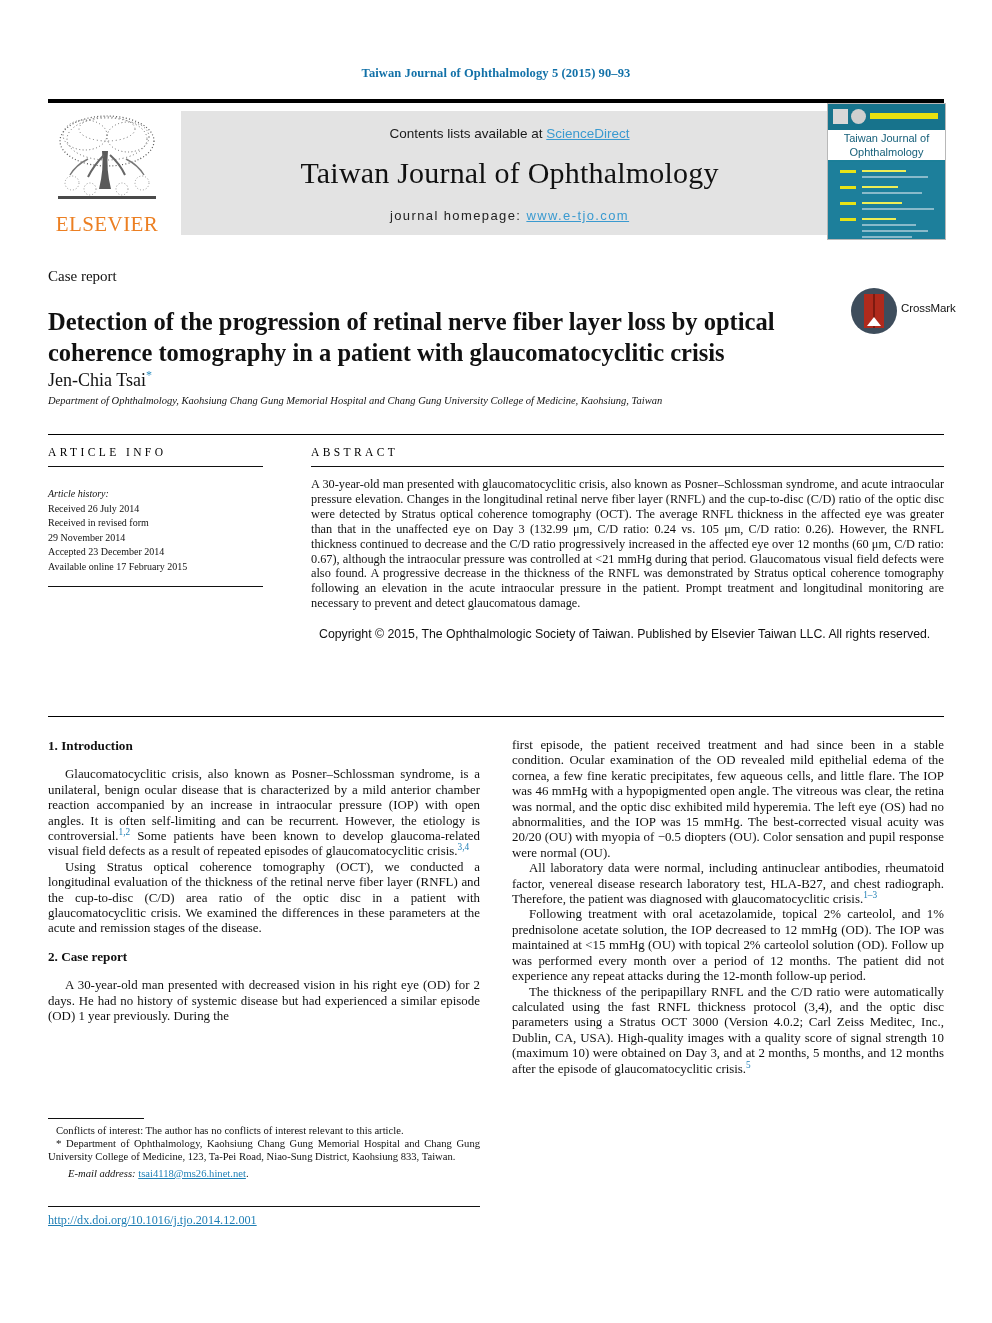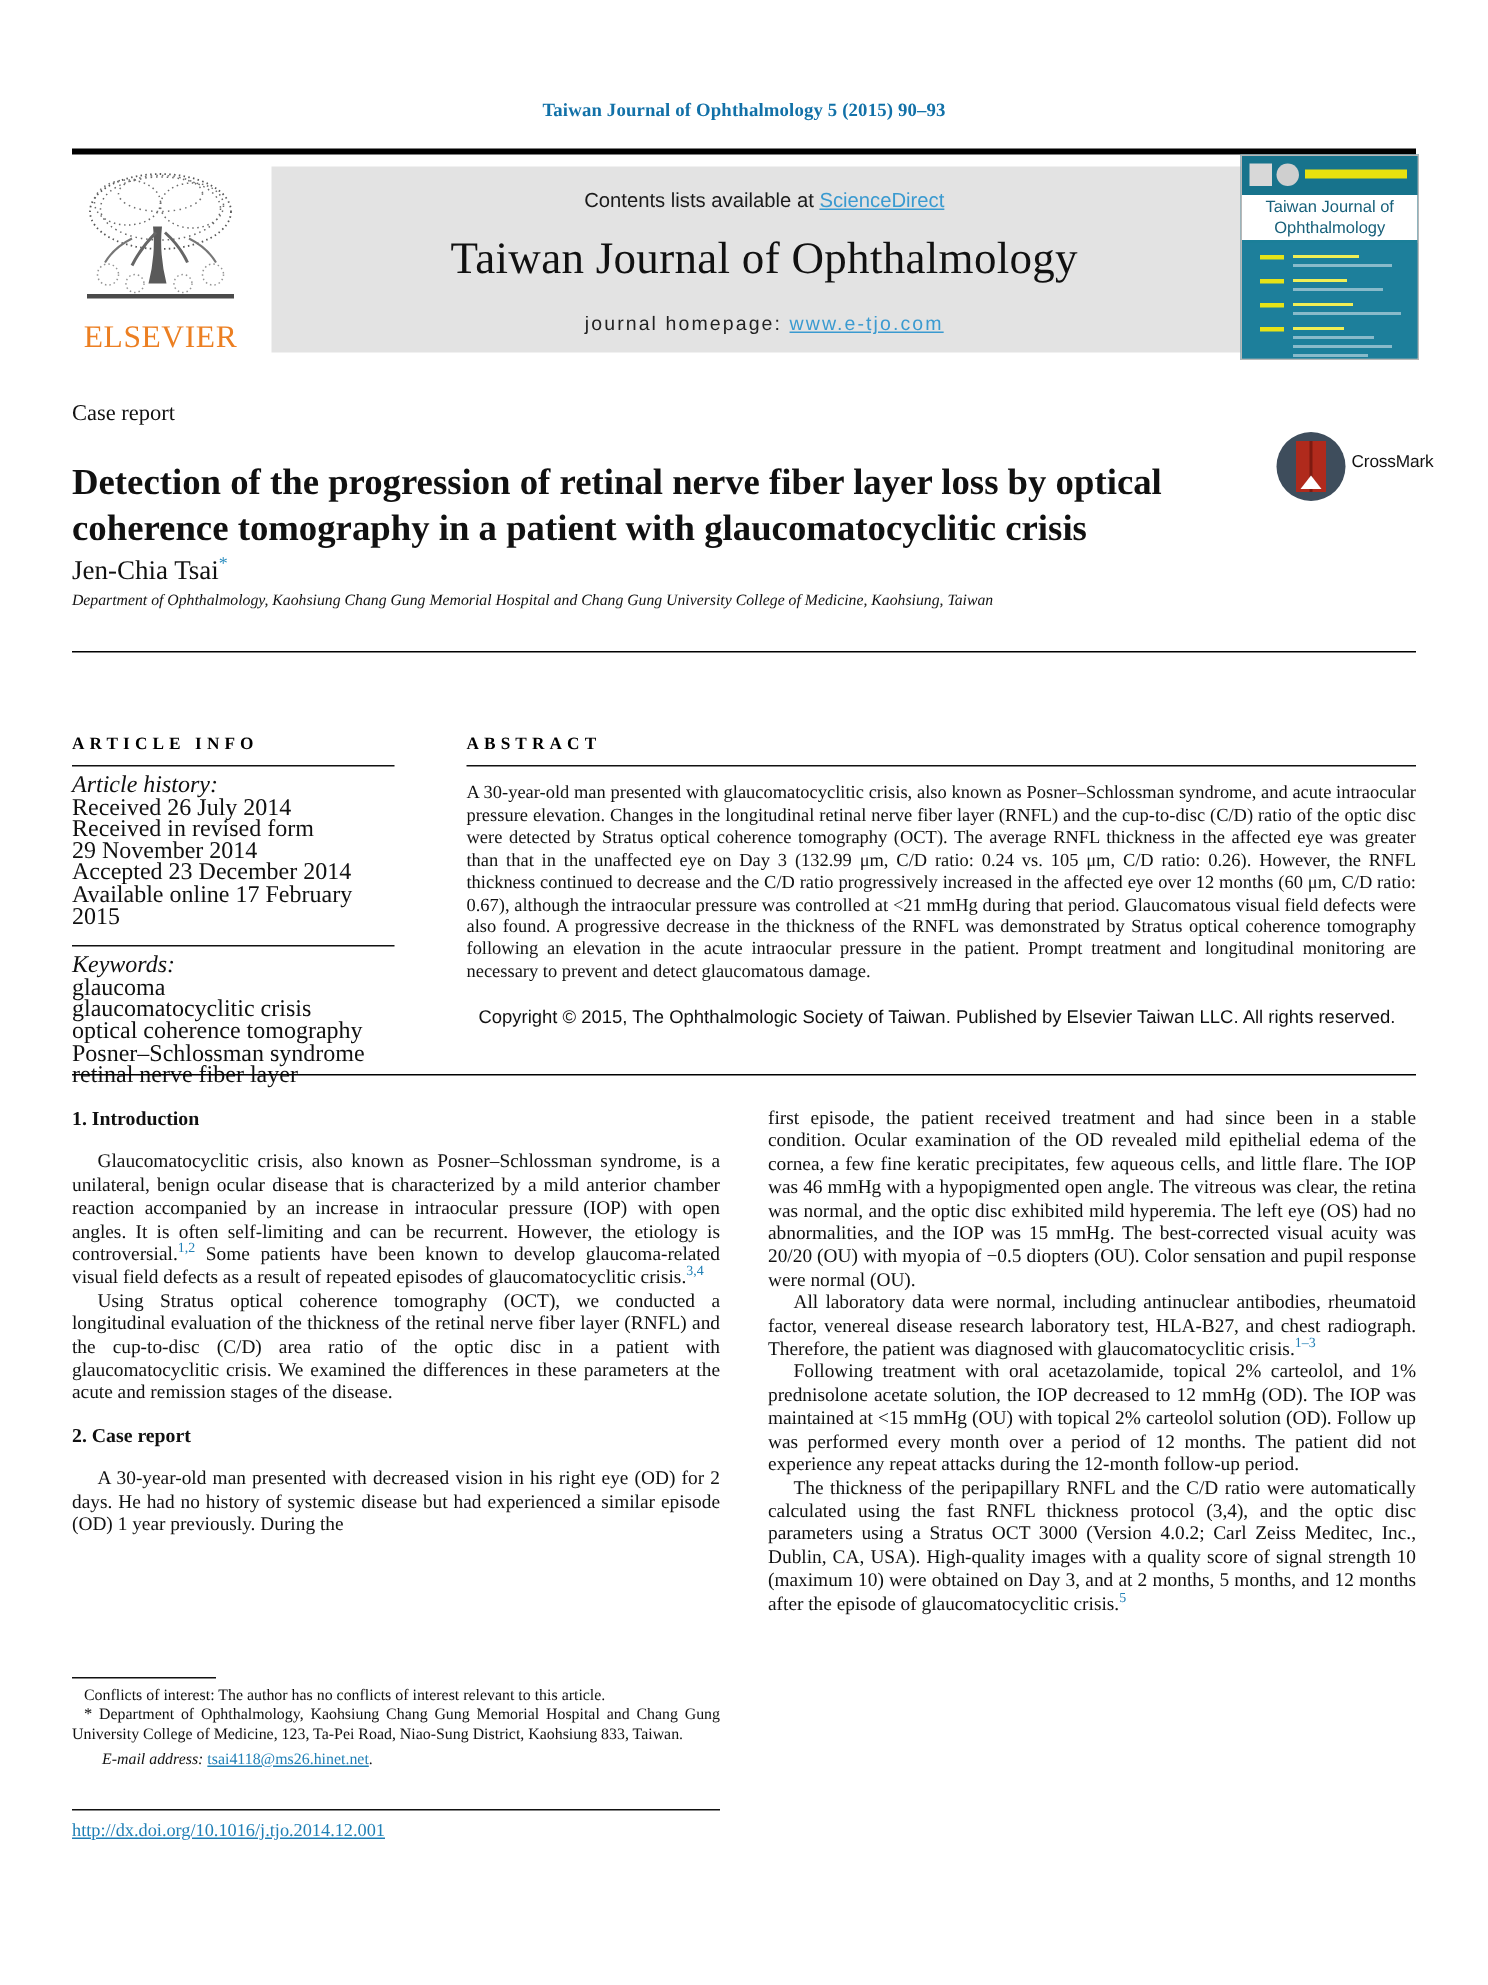--- a/index.html
+++ b/index.html
@@ -287,34 +287,33 @@
   }
   .info-col {
     position: absolute;
     top: 446px;
     left: 48px;
     width: 215px;
   }
   .col-head {
     font-family: "Liberation Serif", serif;
     font-size: 11.5px;
-    font-weight: bold;
+    font-weight: normal;
     letter-spacing: 3.4px;
-    margin-top: 44px;
   }
   .info-hr {
     margin-top: 8px;
     width: 215px;
     height: 1px;
     background: #111;
   }
   .info-group {
-    margin-top: 6px;
-    font-family: "Liberation Serif", serif;
-    font-size: 16px;
+    margin-top: 20px;
+    font-family: "Liberation Serif", serif;
+    font-size: 10px;
     line-height: 14.6px;
     color: #111;
   }
   .info-group .lab {
     font-style: italic;
   }
   .info-hr2 {
     margin-top: 11px;
     width: 215px;
     height: 1px;
@@ -538,28 +537,20 @@
     <div class="info-hr"></div>
     <div class="info-group">
       <div class="lab">Article history:</div>
       <div>Received 26 July 2014</div>
       <div>Received in revised form</div>
       <div>29 November 2014</div>
       <div>Accepted 23 December 2014</div>
       <div>Available online 17 February 2015</div>
     </div>
     <div class="info-hr2"></div>
-    <div class="info-group">
-      <div class="lab">Keywords:</div>
-      <div>glaucoma</div>
-      <div>glaucomatocyclitic crisis</div>
-      <div>optical coherence tomography</div>
-      <div>Posner–Schlossman syndrome</div>
-      <div>retinal nerve fiber layer</div>
-    </div>
   </div>
 
   <div class="abstract-col">
     <div class="col-head">ABSTRACT</div>
     <div class="abs-hr"></div>
     <div class="abs-body">A 30-year-old man presented with glaucomatocyclitic crisis, also known as Posner–Schlossman syndrome, and acute intraocular pressure elevation. Changes in the longitudinal retinal nerve fiber layer (RNFL) and the cup-to-disc (C/D) ratio of the optic disc were detected by Stratus optical coherence tomography (OCT). The average RNFL thickness in the affected eye was greater than that in the unaffected eye on Day 3 (132.99 μm, C/D ratio: 0.24 vs. 105 μm, C/D ratio: 0.26). However, the RNFL thickness continued to decrease and the C/D ratio progressively increased in the affected eye over 12 months (60 μm, C/D ratio: 0.67), although the intraocular pressure was controlled at &lt;21 mmHg during that period. Glaucomatous visual field defects were also found. A progressive decrease in the thickness of the RNFL was demonstrated by Stratus optical coherence tomography following an elevation in the acute intraocular pressure in the patient. Prompt treatment and longitudinal monitoring are necessary to prevent and detect glaucomatous damage.</div>
     <div class="abs-copy">Copyright © 2015, The Ophthalmologic Society of Taiwan. Published by Elsevier Taiwan LLC. All rights reserved.</div>
   </div>
 
   <div class="infoblock-rule-bottom"></div>

